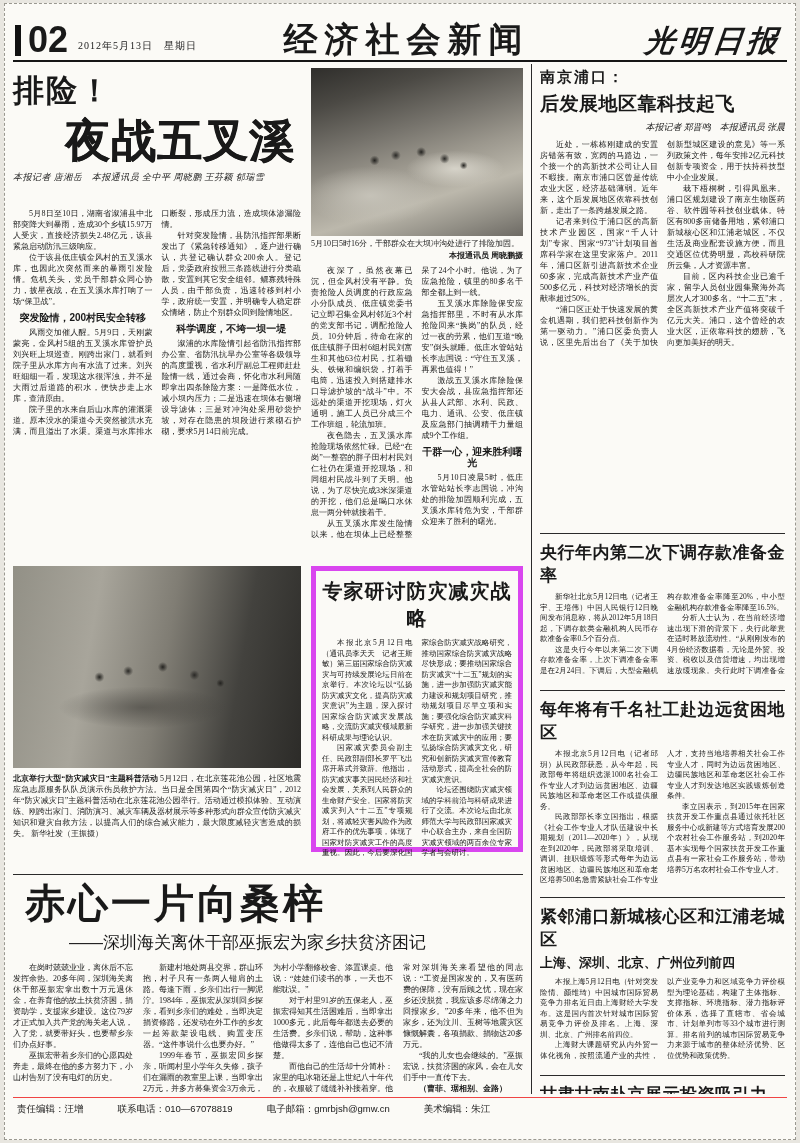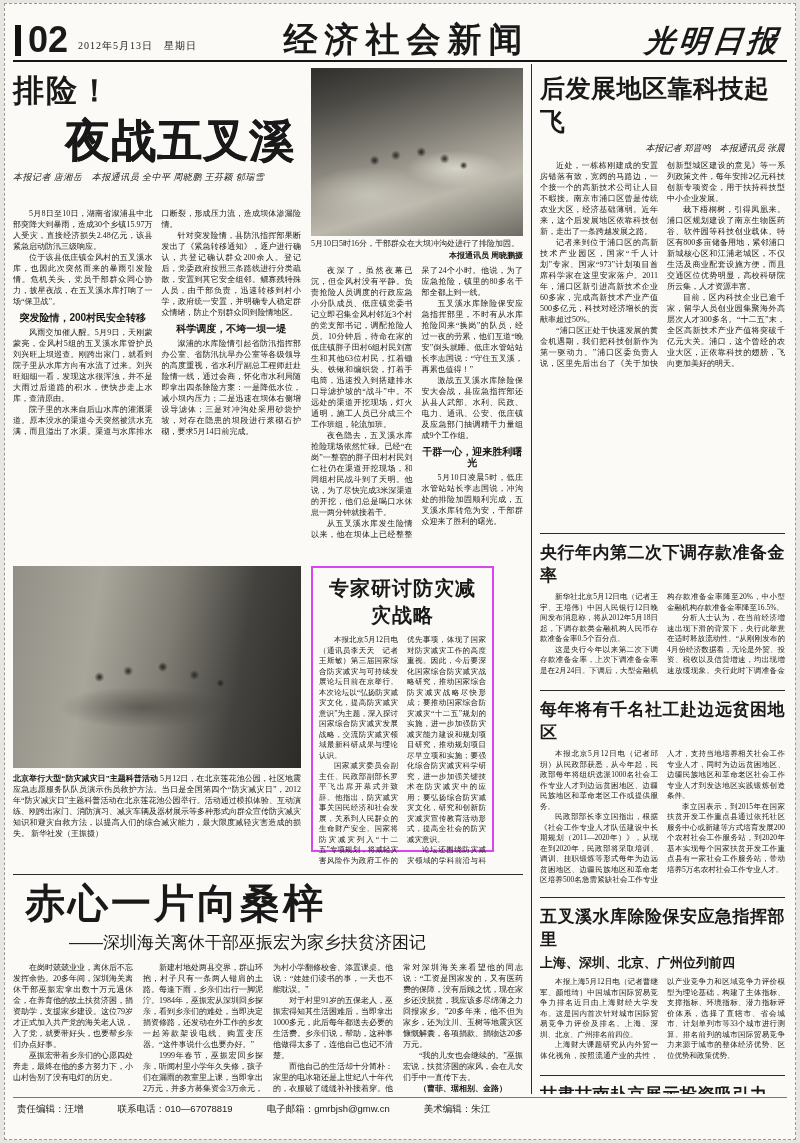--- a/index.html
+++ b/index.html
@@ -99,21 +99,21 @@
   .photo-news-block { width:288px; }
   .photo2 {
     height:202px;
     background:
       radial-gradient(ellipse 120px 30px at 45% 70%, rgba(60,58,54,.55) 0%, rgba(60,58,54,0) 70%),
       linear-gradient(100deg,#929086 0%,#a8a59b 28%,#807d74 52%,#43423e 76%,#2c2b28 100%);
   }
   .photo2-caption { font-size:8px; line-height:11px; text-align:justify; margin-top:5px; }
   .photo2-caption b { font-family:"Liberation Sans", sans-serif; }
   .forum-box {
-    width:183px; border:2px solid #d946ef; padding:7px 6px 4px; height:286px;
+    width:212px; border:5px solid #d946ef; padding:7px 6px 4px; height:286px;
   }
   .forum-headline {
     font-family:"Liberation Sans", sans-serif;
     font-size:20px; font-weight:900; text-align:center;
     letter-spacing:1px; margin-bottom:6px;
   }
   .forum-body { font-size:7.5px; line-height:10.5px; height:240px; }
   
   .shenzhen { border-top:1px solid #2a2a2a; margin-top:6px; padding-top:8px; }
   .shz-headline {
@@ -127,21 +127,21 @@
   }
   .shz-body { height:142px; }
   .shz-sign { text-align:right; font-weight:bold; }
   
   .r-article { padding:2px 0 5px; overflow:hidden; }
   .r-divider { border-top:1px solid #2a2a2a; margin:1px 0 3px; }
   .pukou { height:466px; }
   .pukou-kicker { font-family:"Liberation Sans", sans-serif; font-size:15px; font-weight:bold; letter-spacing:2px; }
   .pukou-headline {
     font-family:"Liberation Sans", sans-serif;
-    font-size:25px; font-weight:900; letter-spacing:0.5px; margin:4px 0 4px;
+    font-size:19px; font-weight:900; letter-spacing:0.5px; margin:4px 0 4px;
   }
   .pukou-byline { font-size:9px; font-style:italic; text-align:right; margin-bottom:5px; }
   .pukou-body { height:382px; }
   .r-headline {
     font-family:"Liberation Sans", sans-serif;
     font-size:17px; font-weight:900; letter-spacing:0.5px; margin:2px 0 5px;
   }
   .pboc-body { height:92px; font-size:7.5px; line-height:10.5px; }
   .social-body { height:142px; font-size:7.5px; line-height:10.5px; }
   .trade-deck { font-family:"Liberation Sans", sans-serif; font-size:13px; font-weight:bold; margin:-2px 0 5px; }
@@ -238,20 +238,21 @@
           <p class="body-p">“我的儿女也会继续的。”巫振宏说，扶贫济困的家风，会在儿女们手中一直传下去。</p>
           <p class="body-p shz-sign">（曹菲、琚相别、金路）</p>
         </div>
       </div>
 
     </div>
 
     <div class="right-zone">
 
       <div class="r-article pukou">
+        <div class="pukou-kicker">南京浦口：</div>
         <div class="pukou-headline">后发展地区靠科技起飞</div>
         <div class="pukou-byline">本报记者 郑晋鸣　本报通讯员 张晨</div>
         <div class="pukou-body small-body col2">
           <p class="body-p">近处，一栋栋刚建成的安置房错落有致，宽阔的马路边，一个接一个的高新技术公司让人目不暇接。南京市浦口区曾是传统农业大区，经济基础薄弱。近年来，这个后发展地区依靠科技创新，走出了一条跨越发展之路。</p>
           <p class="body-p">记者来到位于浦口区的高新技术产业园区，国家“千人计划”专家、国家“973”计划项目首席科学家在这里安家落户。2011年，浦口区新引进高新技术企业60多家，完成高新技术产业产值500多亿元，科技对经济增长的贡献率超过50%。</p>
           <p class="body-p">“浦口区正处于快速发展的黄金机遇期，我们把科技创新作为第一驱动力。”浦口区委负责人说，区里先后出台了《关于加快创新型城区建设的意见》等一系列政策文件，每年安排2亿元科技创新专项资金，用于扶持科技型中小企业发展。</p>
           <p class="body-p">栽下梧桐树，引得凤凰来。浦口区规划建设了南京生物医药谷、软件园等科技创业载体。特区有800多亩储备用地，紧邻浦口新城核心区和江浦老城区，不仅生活及商业配套设施方便，而且交通区位优势明显，高校科研院所云集，人才资源丰富。</p>
           <p class="body-p">目前，区内科技企业已逾千家，留学人员创业园集聚海外高层次人才300多名。“十二五”末，全区高新技术产业产值将突破千亿元大关。浦口，这个曾经的农业大区，正依靠科技的翅膀，飞向更加美好的明天。</p>
         </div>
       </div>
@@ -275,24 +276,24 @@
         <div class="social-body small-body col2">
           <p class="body-p">本报北京5月12日电（记者邱玥）从民政部获悉，从今年起，民政部每年将组织选派1000名社会工作专业人才到边远贫困地区、边疆民族地区和革命老区工作或提供服务。</p>
           <p class="body-p">民政部部长李立国指出，根据《社会工作专业人才队伍建设中长期规划（2011—2020年）》，从现在到2020年，民政部将采取培训、调训、挂职锻炼等形式每年为边远贫困地区、边疆民族地区和革命老区培养500名急需紧缺社会工作专业人才，支持当地培养相关社会工作专业人才，同时为边远贫困地区、边疆民族地区和革命老区社会工作专业人才到发达地区实践锻炼创造条件。</p>
           <p class="body-p">李立国表示，到2015年在国家扶贫开发工作重点县通过依托社区服务中心或新建等方式培育发展200个农村社会工作服务站，到2020年基本实现每个国家扶贫开发工作重点县有一家社会工作服务站，带动培养5万名农村社会工作专业人才。</p>
         </div>
       </div>
 
       <div class="r-divider"></div>
 
       <div class="r-article">
-        <div class="r-headline">五叉溪水库除险保安应急指挥部里</div>
+        <div class="r-headline">紧邻浦口新城核心区和江浦老城区</div>
         <div class="trade-deck">上海、深圳、北京、广州位列前四</div>
         <div class="trade-body small-body col2">
-          <p class="body-p">本报上海5月12日电（记者曹继军、颜维琦）中国城市国际贸易竞争力排名近日由上海财经大学发布。这是国内首次针对城市国际贸易竞争力评价及排名。上海、深圳、北京、广州排名前四位。</p>
+          <p class="body-p">本报上海5月12日电（针对突发险情、颜维琦）中国城市国际贸易竞争力排名近日由上海财经大学发布。这是国内首次针对城市国际贸易竞争力评价及排名。上海、深圳、北京、广州排名前四位。</p>
           <p class="body-p">上海财大课题研究从内外贸一体化视角，按照流通产业的共性，以产业竞争力和区域竞争力评价模型为理论基础，构建了主体指标、支撑指标、环境指标、潜力指标评价体系，选择了直辖市、省会城市、计划单列市等33个城市进行测算。排名前列的城市国际贸易竞争力来源于城市的整体经济优势、区位优势和政策优势。</p>
         </div>
       </div>
 
       <div class="r-divider"></div>
 
       <div class="r-article">
         <div class="r-headline">甘肃甘南赴京展示投资吸引力</div>
 
       </div>

